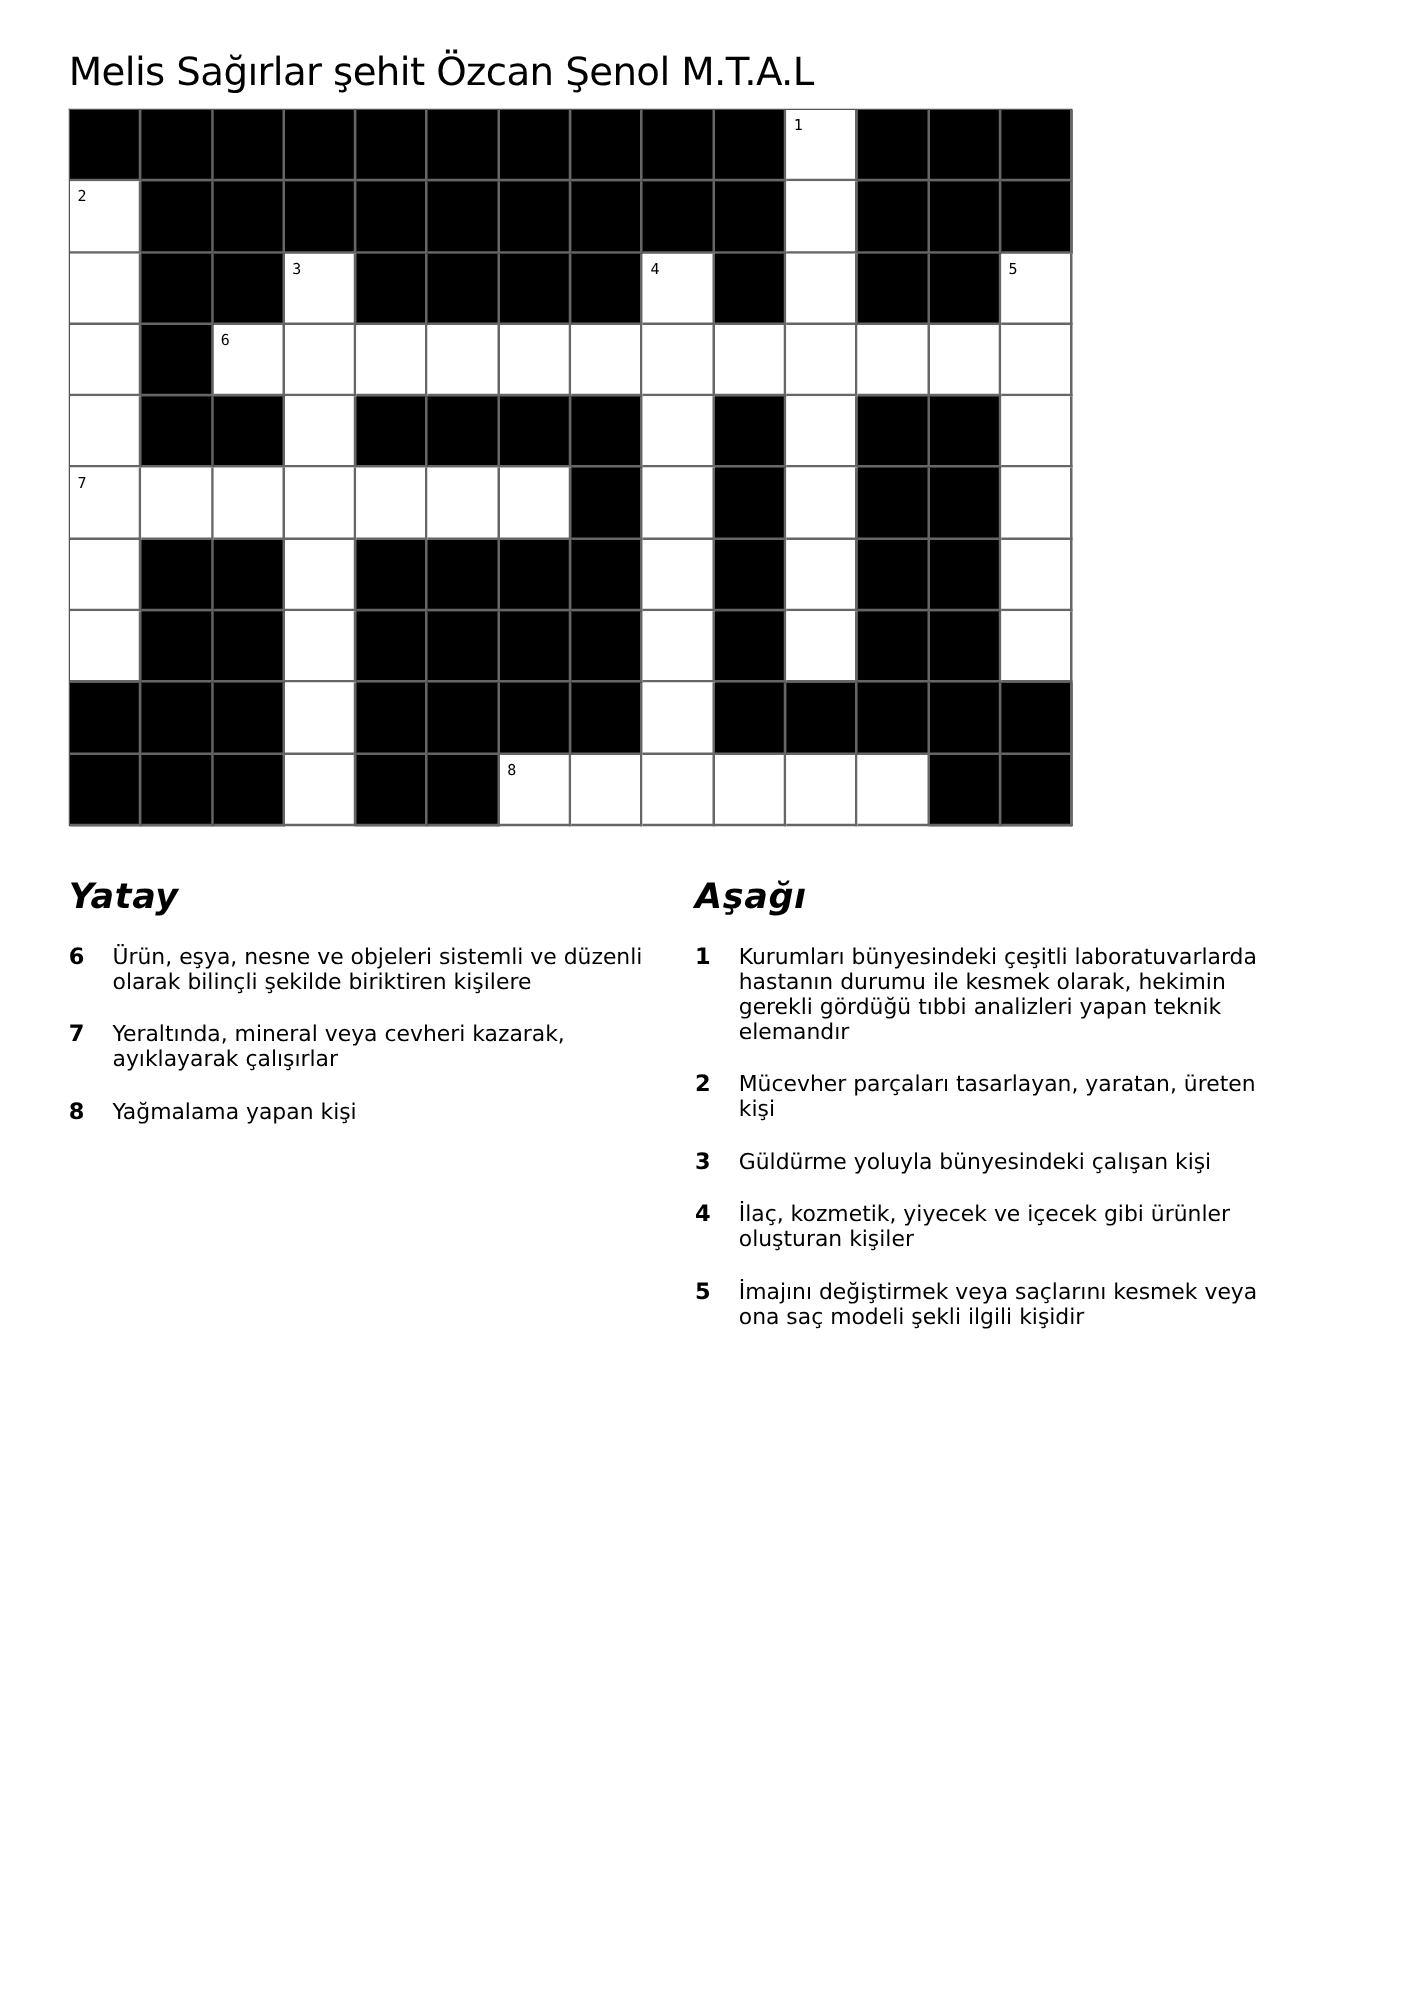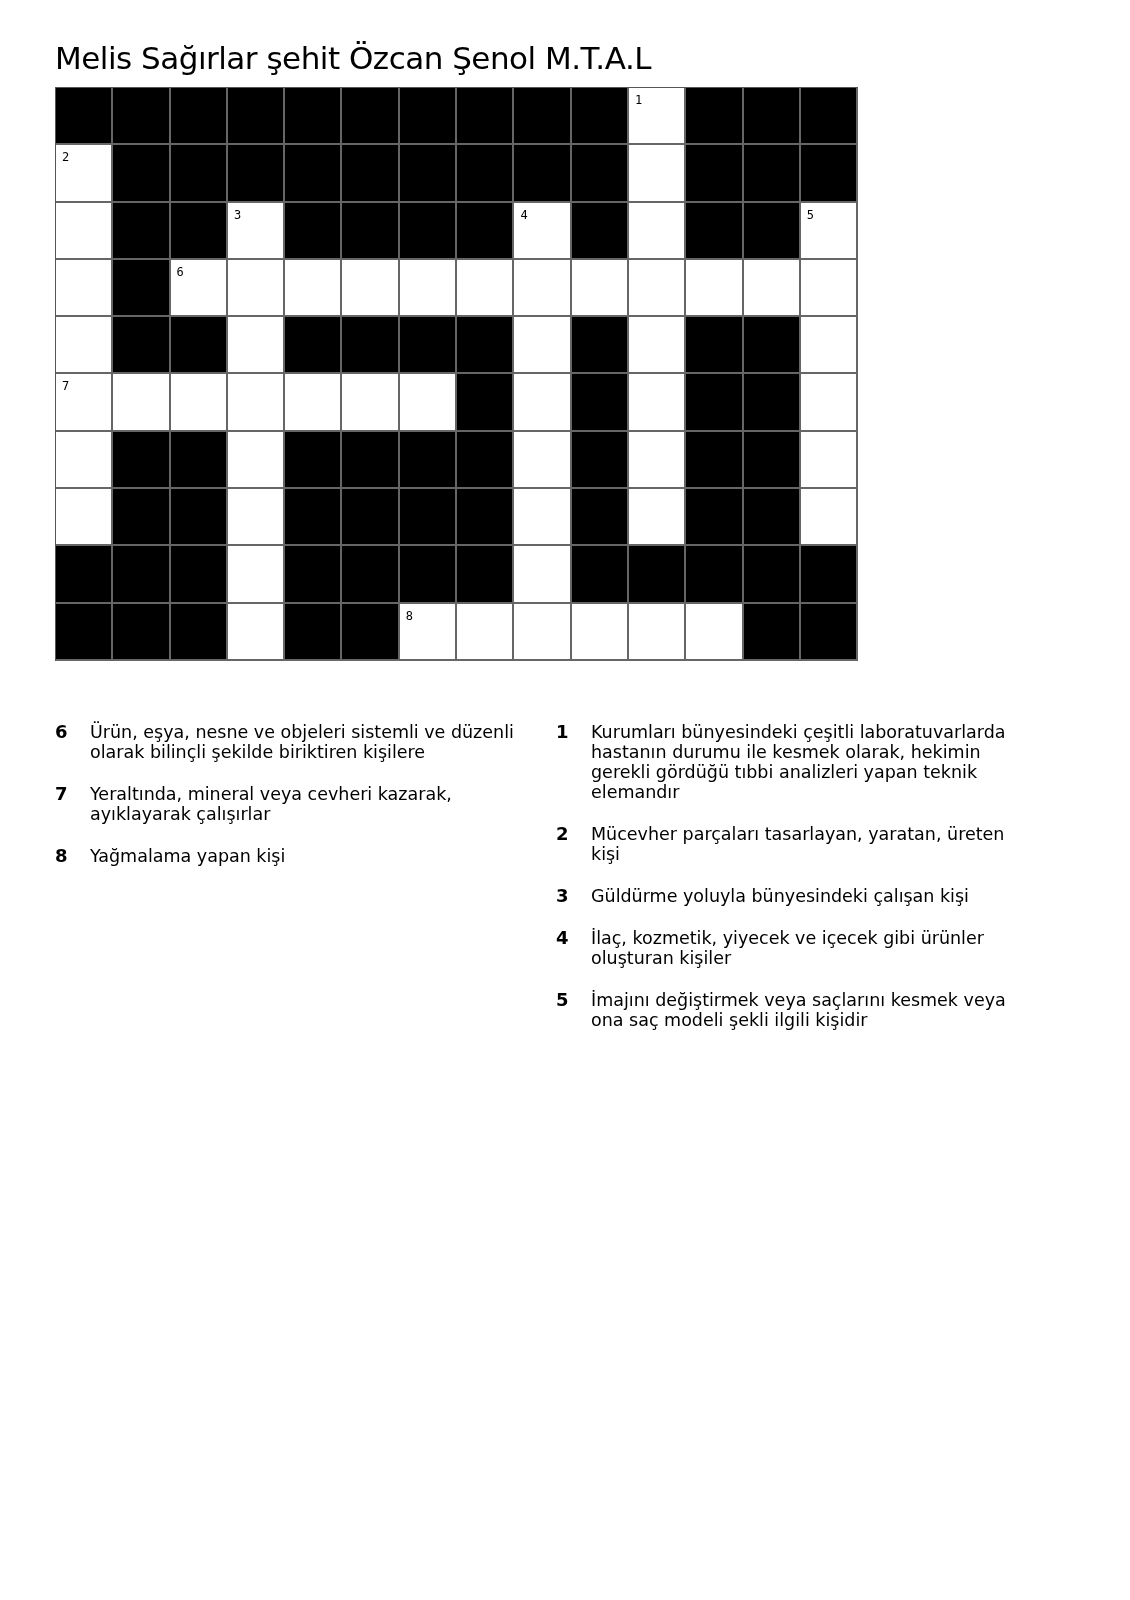--- a/index.html
+++ b/index.html
@@ -176,37 +176,39 @@
     <div class="cell w"></div>
     <div class="cell w"></div>
     <div class="cell w"></div>
     <div class="cell w"></div>
     <div class="cell w"></div>
     <div class="cell"></div>
     <div class="cell"></div>
   </div>
 
 <div class="section left">
+  <div class="heading">Yatay</div>
   <div class="clues">
     <div class="clue">
       <span class="n">6</span>
       <span class="t">Ürün, eşya, nesne ve objeleri sistemli ve düzenli olarak bilinçli şekilde biriktiren kişilere</span>
     </div>
     <div class="clue">
       <span class="n">7</span>
       <span class="t">Yeraltında, mineral veya cevheri kazarak, ayıklayarak çalışırlar</span>
     </div>
     <div class="clue">
       <span class="n">8</span>
       <span class="t">Yağmalama yapan kişi</span>
     </div>
   </div>
 </div>
 
 <div class="section right">
+  <div class="heading">Aşağı</div>
   <div class="clues">
     <div class="clue">
       <span class="n">1</span>
       <span class="t">Kurumları bünyesindeki çeşitli laboratuvarlarda hastanın durumu ile kesmek olarak, hekimin gerekli gördüğü tıbbi analizleri yapan teknik elemandır</span>
     </div>
     <div class="clue">
       <span class="n">2</span>
       <span class="t">Mücevher parçaları tasarlayan, yaratan, üreten kişi</span>
     </div>
     <div class="clue">

